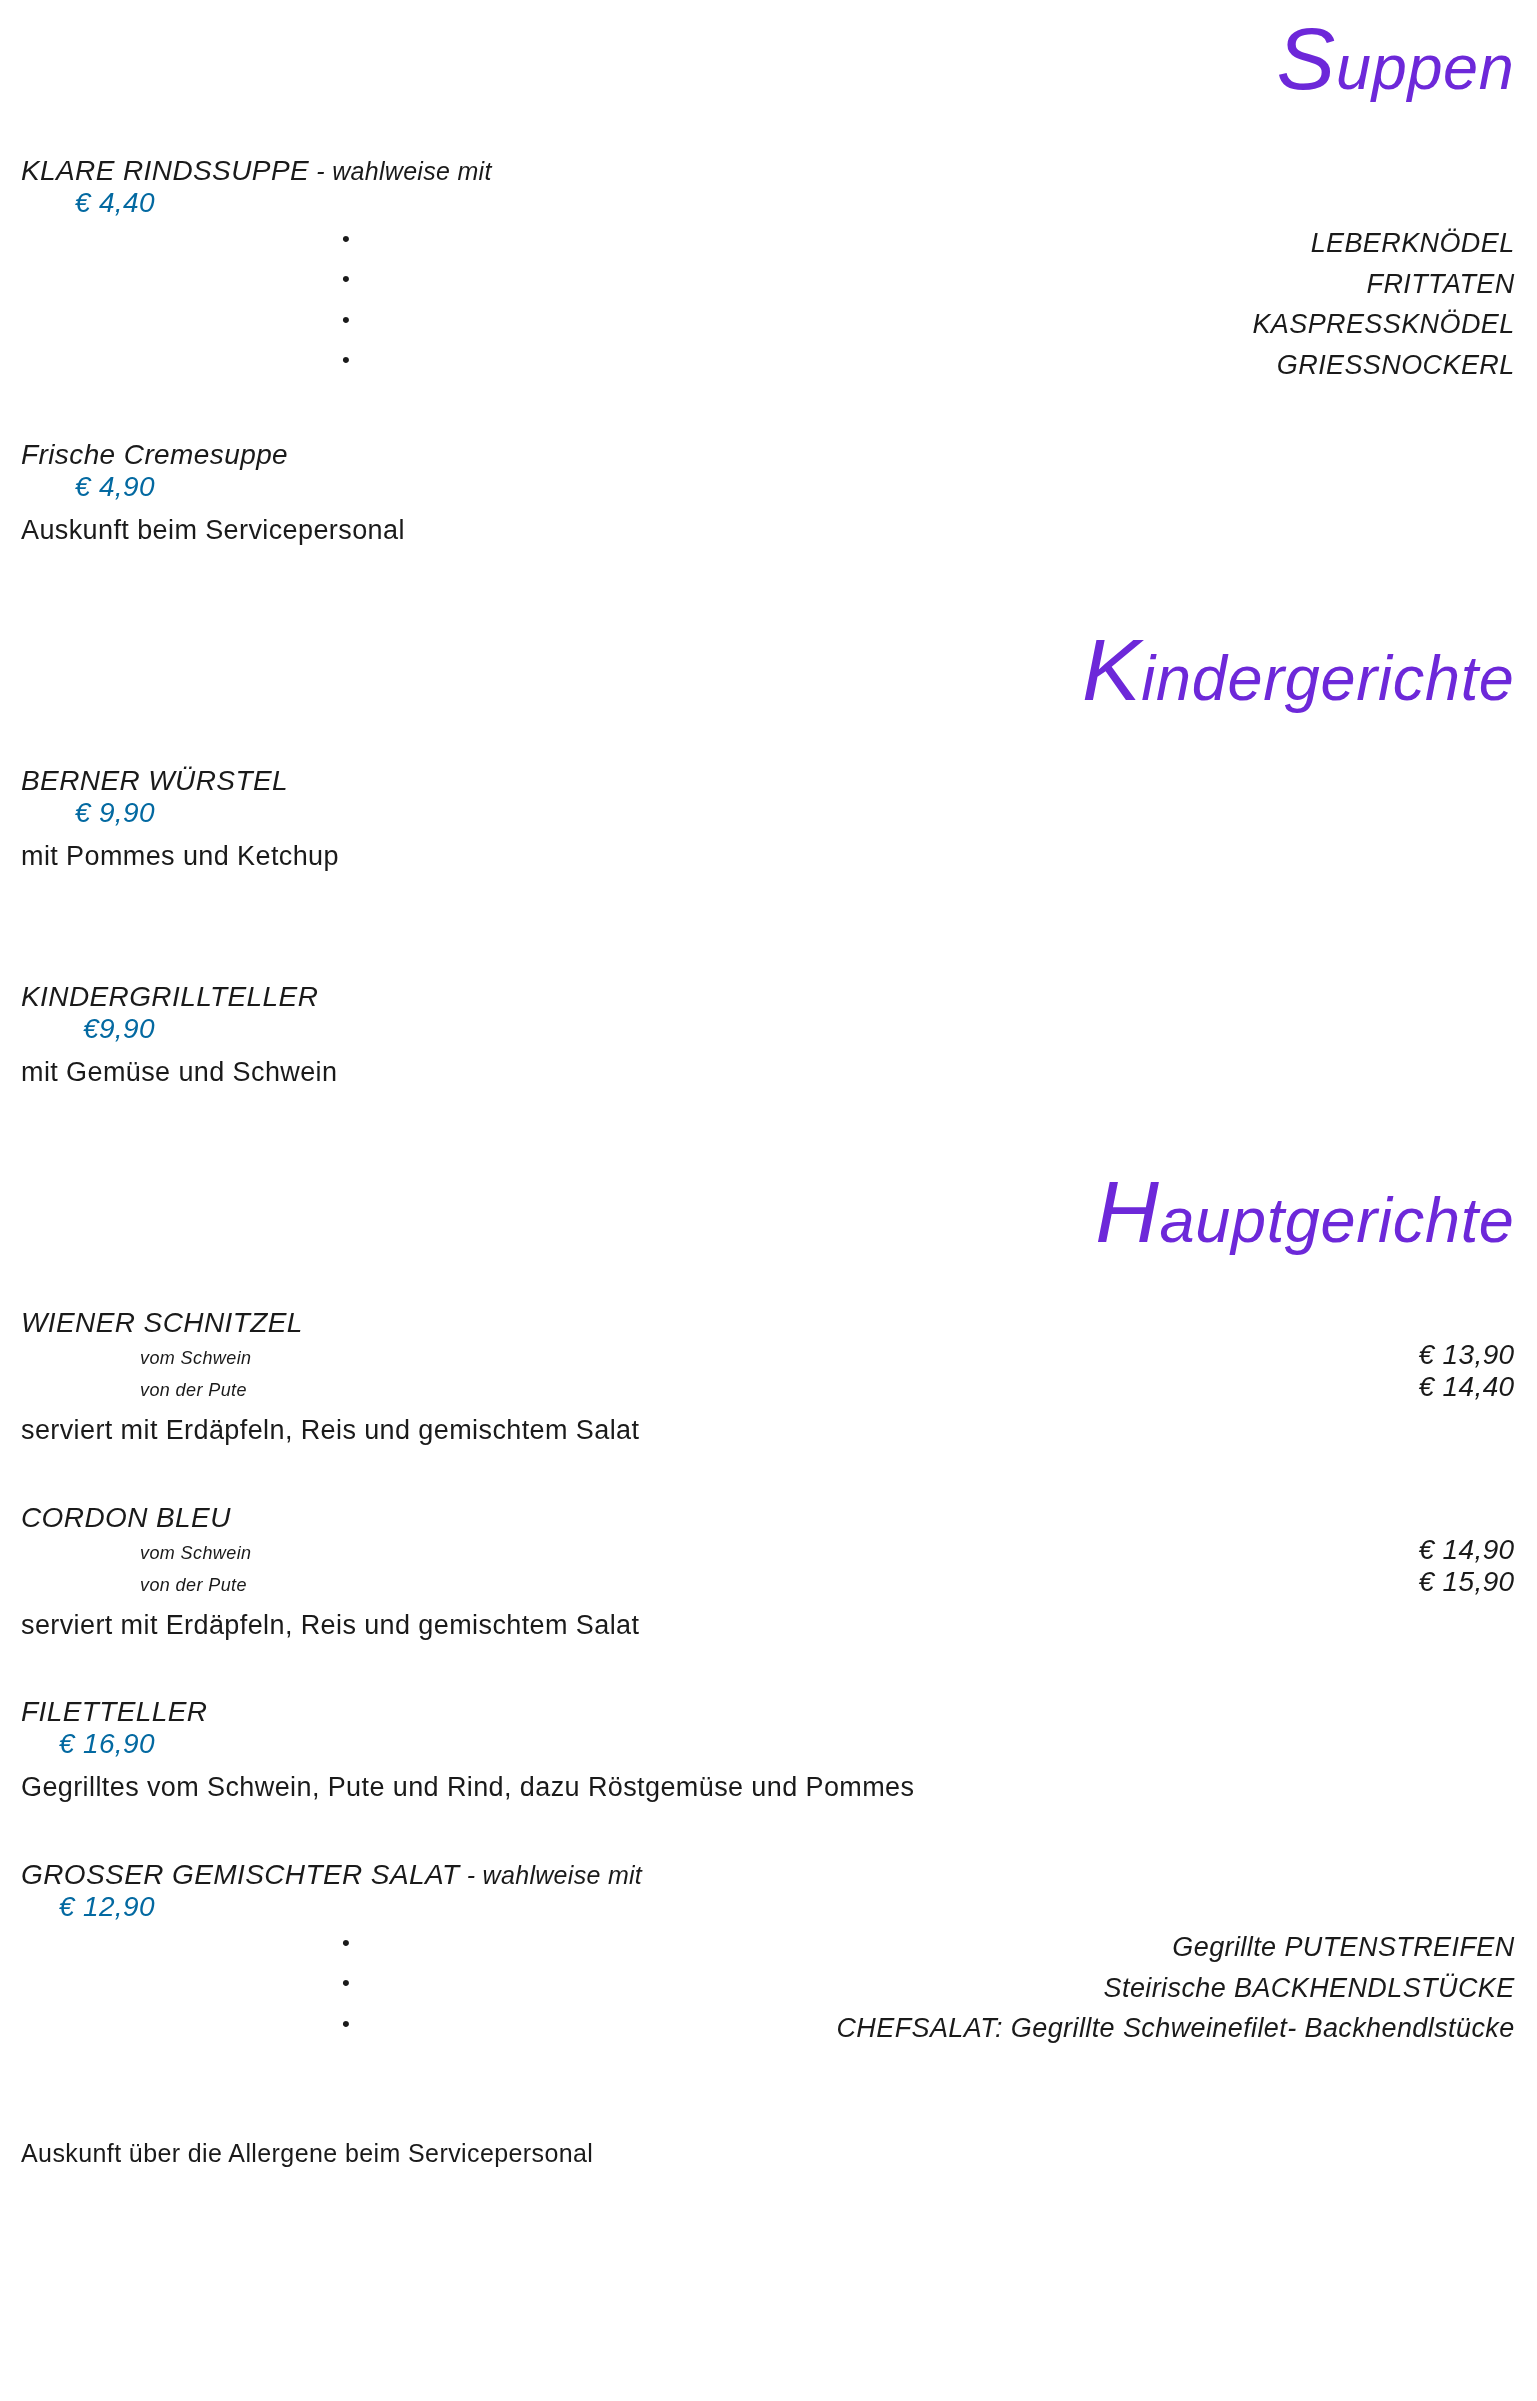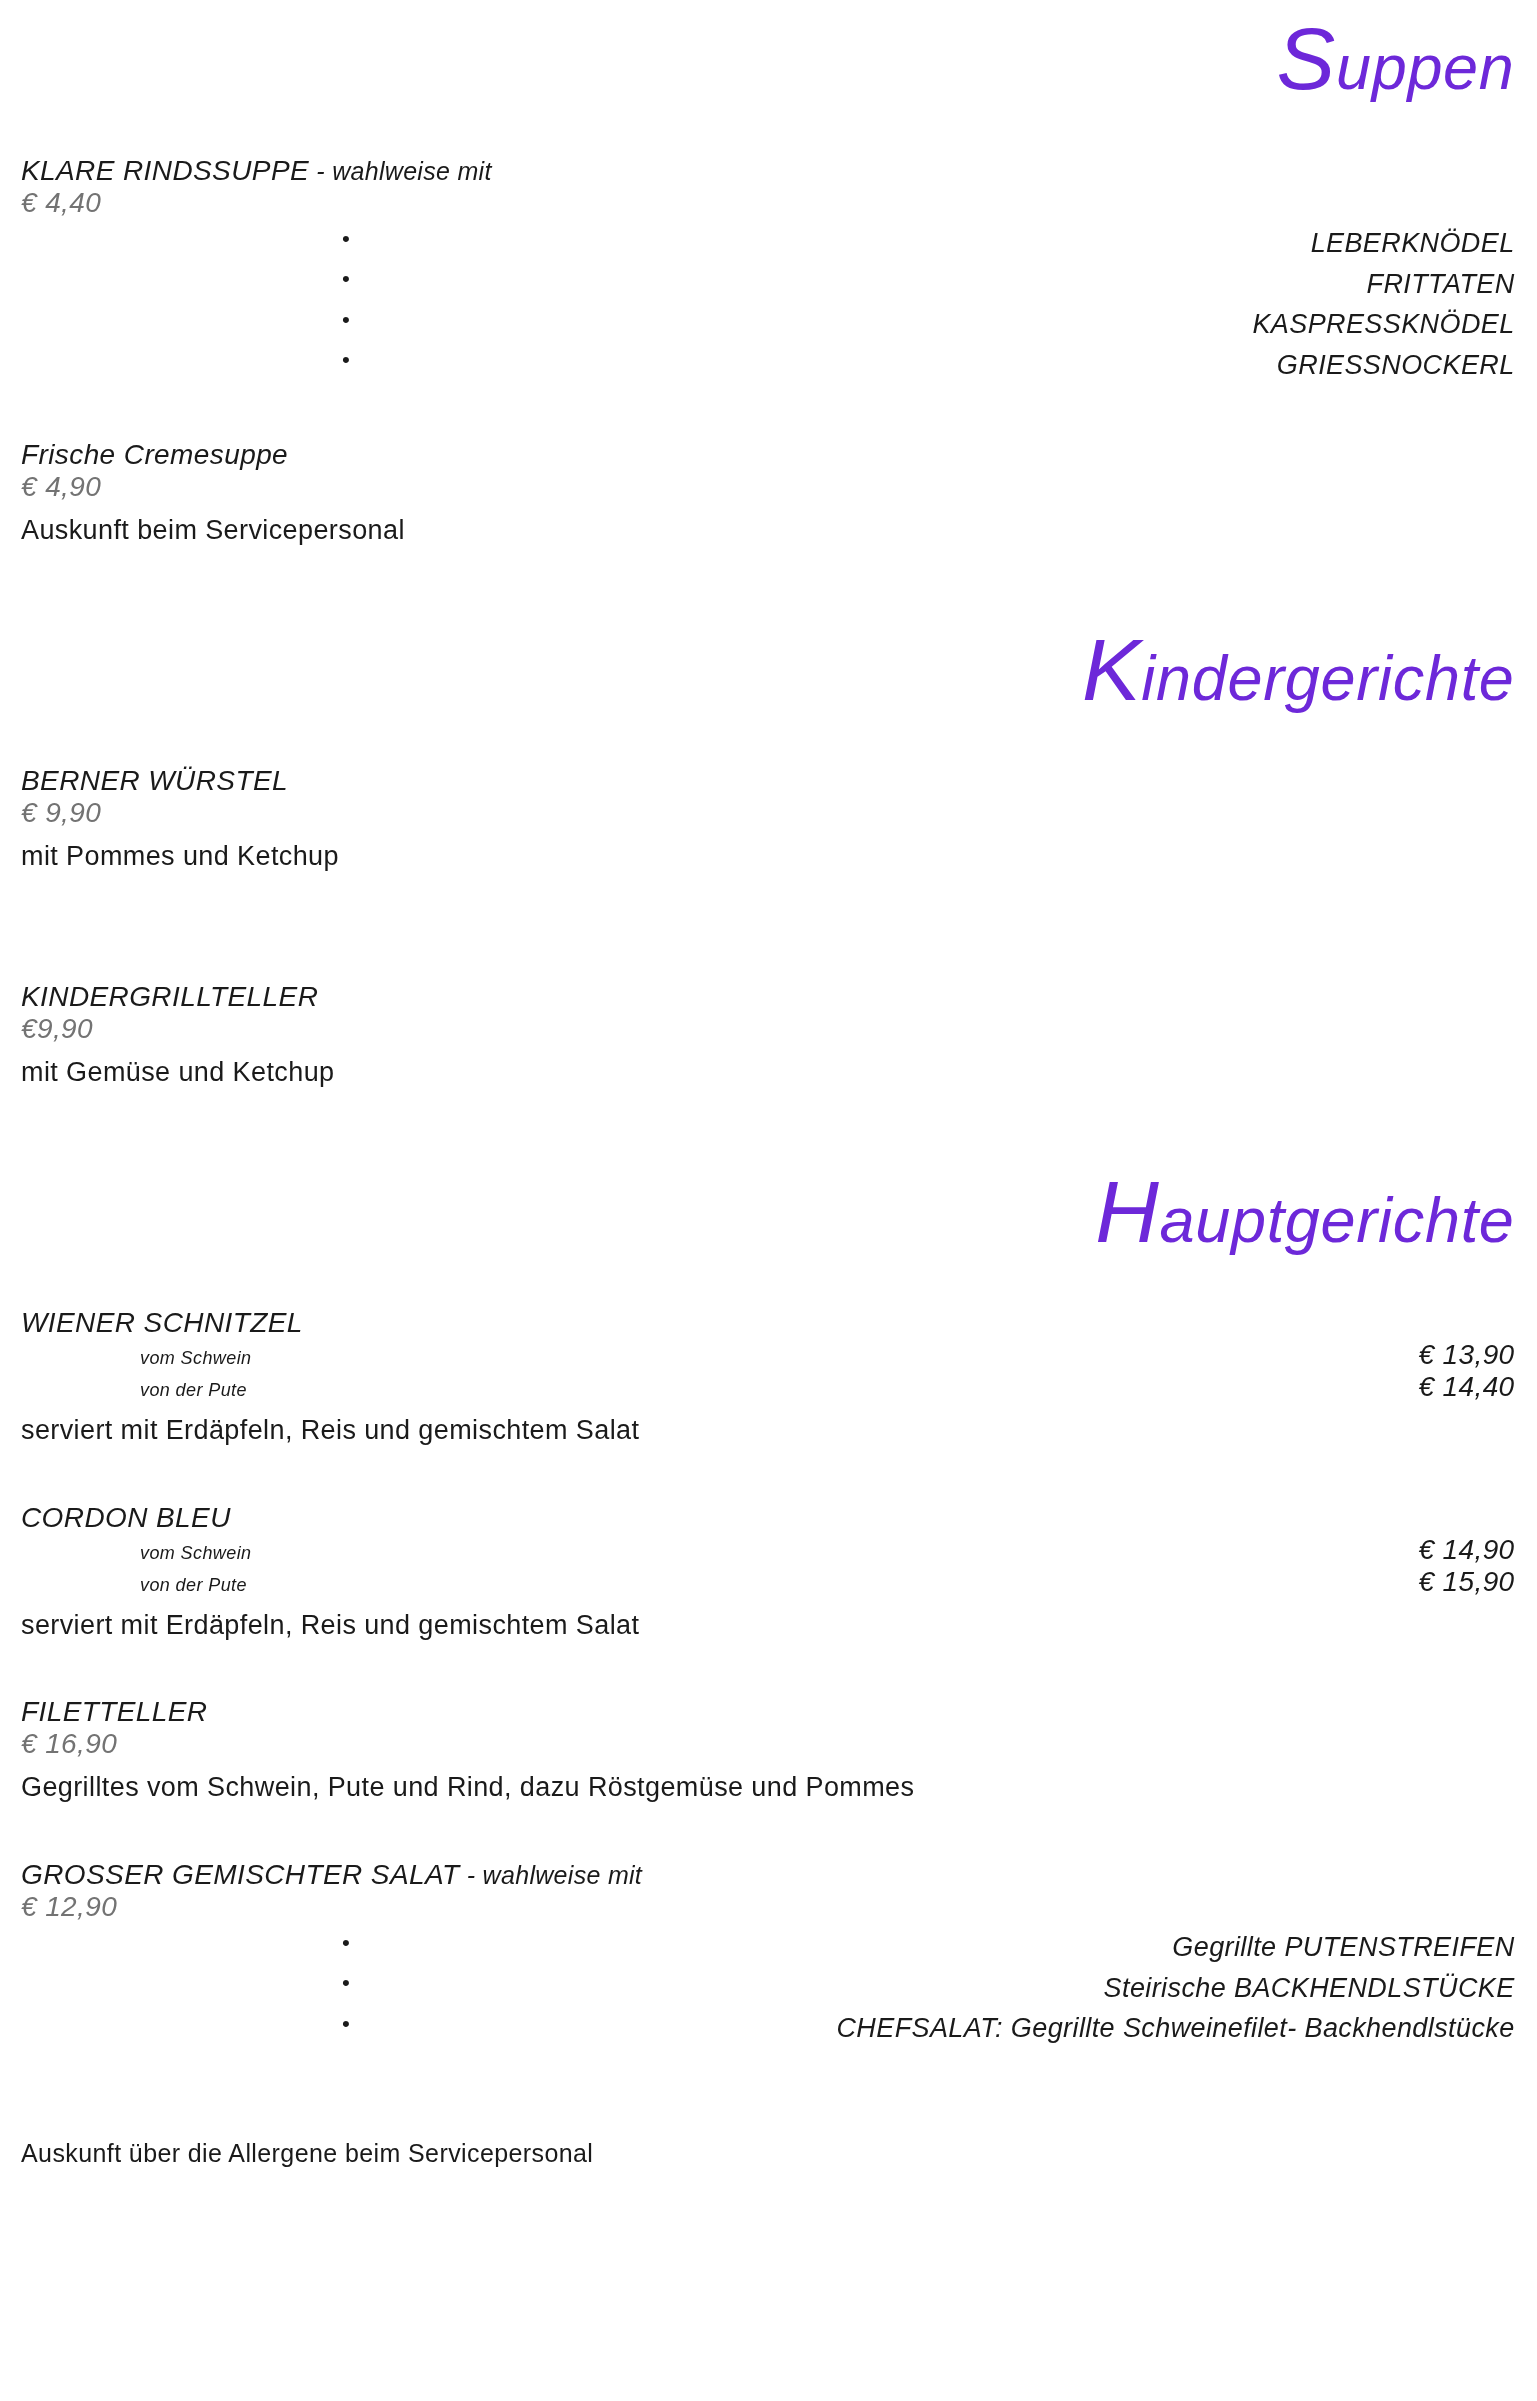--- a/index.html
+++ b/index.html
@@ -61,23 +61,23 @@
     white-space: pre;
   }
   .name .light {
     font-size: 25px;
     letter-spacing: 0.3px;
   }
   .price {
     font-style: italic;
     font-size: 28px;
     letter-spacing: 0.4px;
-    color: #737373;
+    color: #0369a1;
     white-space: nowrap;
-    text-align: left;
+    text-align: right;
     min-width: 134px;
   }
   .desc {
     font-size: 27px;
     letter-spacing: 0.4px;
     color: #1a1a1a;
     margin-top: 10px;
     line-height: 1.28;
   }
   .bullets {
@@ -188,21 +188,21 @@
   <div class="spacer-md"></div>
 
 
   <div class="spacer-md"></div>
 
   <div class="item">
     <div class="row">
       <div class="name">KINDERGRILLTELLER</div>
       <div class="price">€9,90</div>
     </div>
-    <div class="desc">mit Gemüse und Ketchup</div>
+    <div class="desc">mit Gemüse und Schwein</div>
   </div>
 
   <div class="spacer-lg"></div>
 
   <h1 class="section-title title-haupt"><span class="cap">H</span><span>auptgerichte</span></h1>
 
   <div class="spacer-md"></div>
 
   <div class="item">
     <div class="name">WIENER SCHNITZEL</div>

